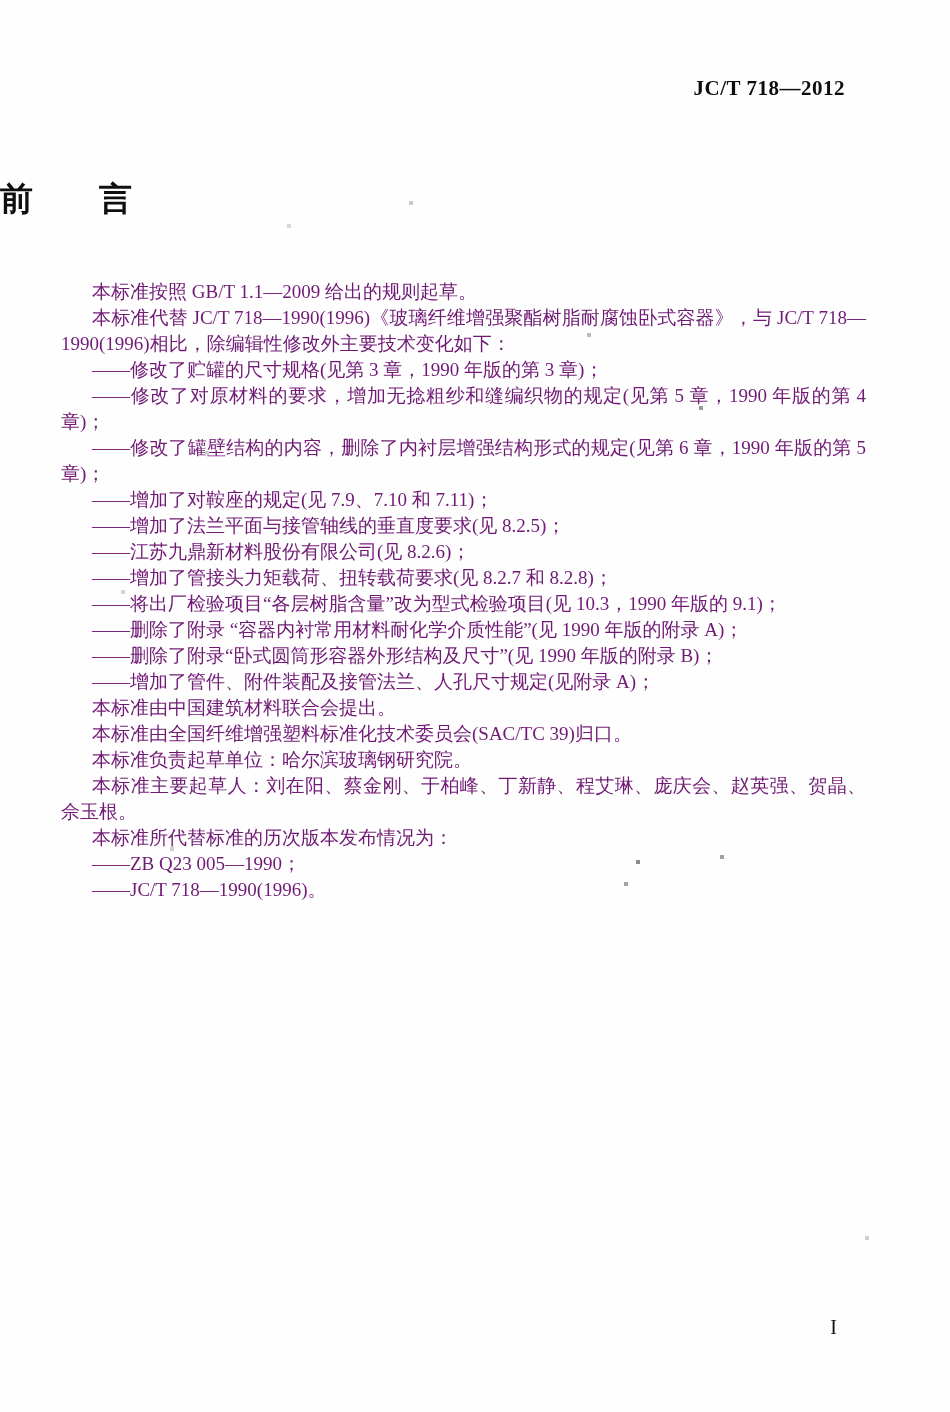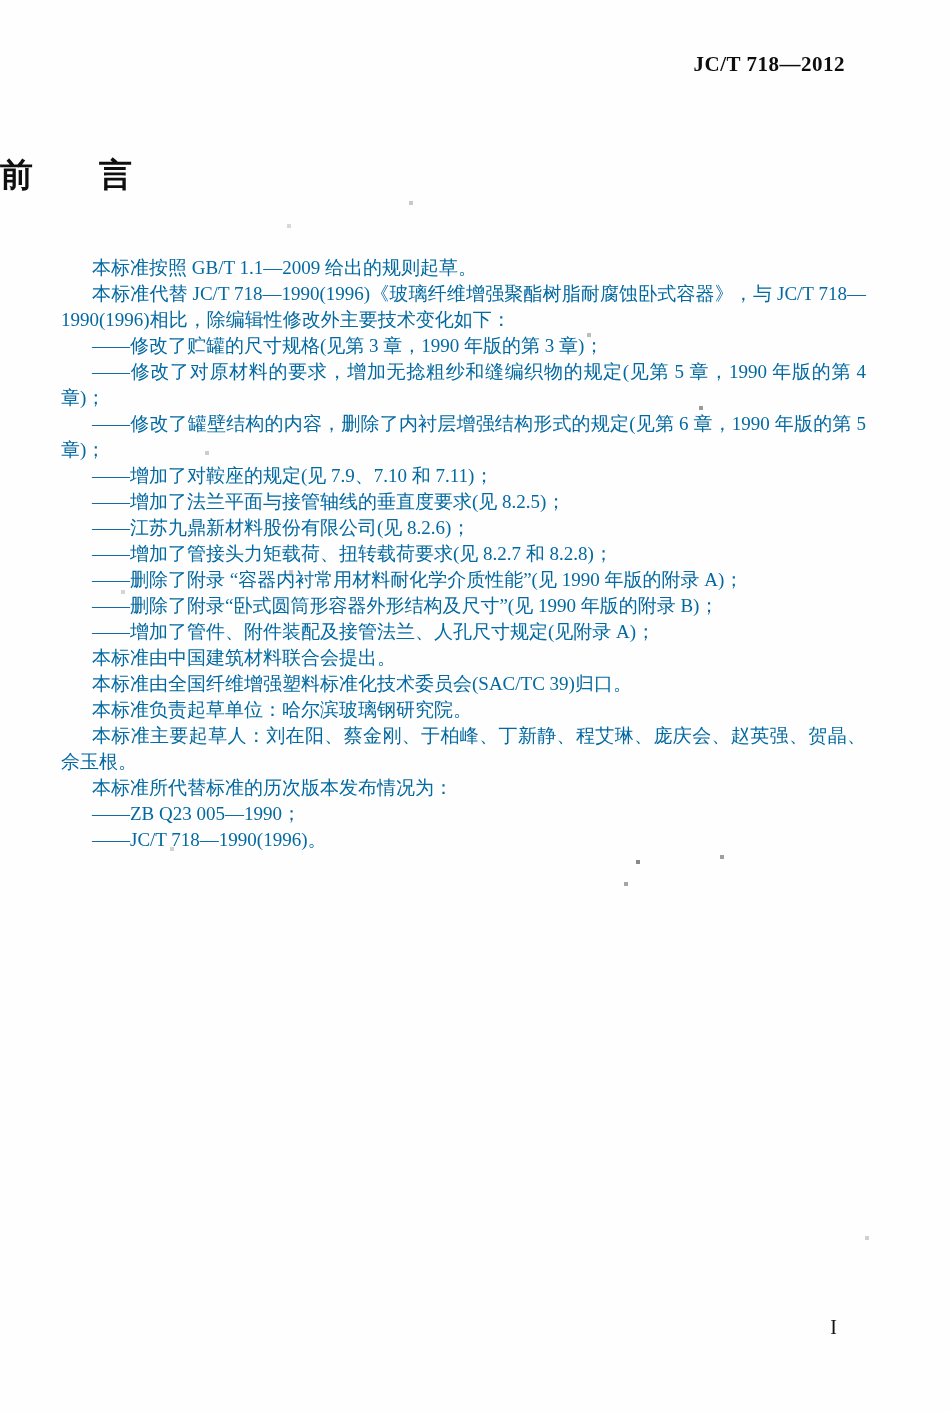--- a/index.html
+++ b/index.html
@@ -29,21 +29,21 @@
       290px 571px 0 1px #c2c2c2,
       122px 591px 0 1px #d5d5d5,
       637px 861px 0 1px #8a8a8a,
       625px 883px 0 1px #a5a5a5,
       721px 856px 0 1px #9f9f9f,
       866px 1237px 0 1px #d0d0d0,
       171px 848px 0 1px #d2d2d2;
     pointer-events: none;
   }
   .header {
-    padding-top: 52px;
+    padding-top: 76px;
     padding-right: 105px;
     text-align: right;
   }
   .std-code {
     font-size: 21px;
     font-weight: bold;
     letter-spacing: 0.5px;
     color: #0d0d0d;
   }
   .title {
@@ -53,21 +53,21 @@
     font-weight: bold;
     color: #0f0f0f;
     font-family: "Liberation Serif", "DejaVu Serif", serif;
   }
   .doc-body {
     margin: 57px 84px 5px 61px;
     width: 805px;
     font-size: 19px;
     line-height: 26px;
     text-align: justify;
-    color: #0369a1;
+    color: #701a75;
   }
   .doc-body p {
     margin: 0;
     text-indent: 31px;
   }
   .footer {
     position: absolute;
     top: 1316px;
     right: 113px;
     font-size: 20px;
@@ -88,20 +88,21 @@
   <div class="doc-body" id="paragraph-container">
       <p>本标准按照 GB/T 1.1—2009 给出的规则起草。</p>
       <p>本标准代替 JC/T 718—1990(1996)《玻璃纤维增强聚酯树脂耐腐蚀卧式容器》，与 JC/T 718—1990(1996)相比，除编辑性修改外主要技术变化如下：</p>
       <p>——修改了贮罐的尺寸规格(见第 3 章，1990 年版的第 3 章)；</p>
       <p>——修改了对原材料的要求，增加无捻粗纱和缝编织物的规定(见第 5 章，1990 年版的第 4 章)；</p>
       <p>——修改了罐壁结构的内容，删除了内衬层增强结构形式的规定(见第 6 章，1990 年版的第 5 章)；</p>
       <p>——增加了对鞍座的规定(见 7.9、7.10 和 7.11)；</p>
       <p>——增加了法兰平面与接管轴线的垂直度要求(见 8.2.5)；</p>
       <p>——江苏九鼎新材料股份有限公司(见 8.2.6)；</p>
       <p>——增加了管接头力矩载荷、扭转载荷要求(见 8.2.7 和 8.2.8)；</p>
+      <p>——将出厂检验项目“各层树脂含量”改为型式检验项目(见 10.3，1990 年版的 9.1)；</p>
       <p>——删除了附录 “容器内衬常用材料耐化学介质性能”(见 1990 年版的附录 A)；</p>
       <p>——删除了附录“卧式圆筒形容器外形结构及尺寸”(见 1990 年版的附录 B)；</p>
       <p>——增加了管件、附件装配及接管法兰、人孔尺寸规定(见附录 A)；</p>
       <p>本标准由中国建筑材料联合会提出。</p>
       <p>本标准由全国纤维增强塑料标准化技术委员会(SAC/TC 39)归口。</p>
       <p>本标准负责起草单位：哈尔滨玻璃钢研究院。</p>
       <p>本标准主要起草人：刘在阳、蔡金刚、于柏峰、丁新静、程艾琳、庞庆会、赵英强、贺晶、佘玉根。</p>
       <p>本标准所代替标准的历次版本发布情况为：</p>
       <p>——ZB Q23 005—1990；</p>
       <p>——JC/T 718—1990(1996)。</p>

